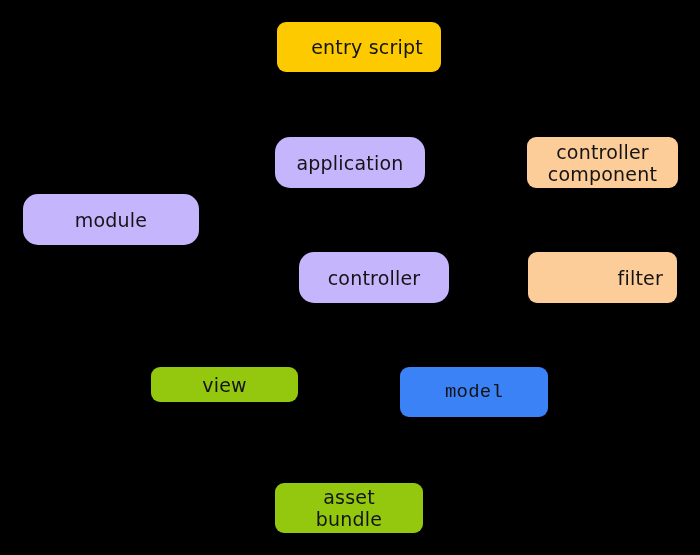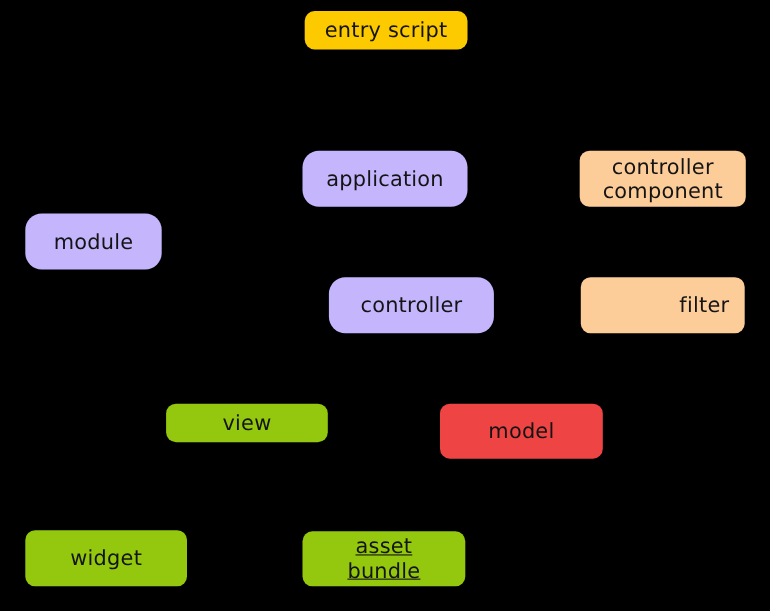--- a/index.html
+++ b/index.html
@@ -28,32 +28,32 @@
     color: #141414;
     font-size: 19px;
     line-height: 22px;
     letter-spacing: 0.2px;
   }
   
   .c-entry     { background: #FDCA00; }
   .c-core      { background: #c4b5fd; border-radius: 15px; }
   .c-component { background: #FCCC99; }
   .c-viewlayer { background: #94C80E; }
-  .c-model     { background: #ef4444; }
+  .c-model     { background: #3b82f6; font-family: Liberation Mono, monospace; }
   
-  .n-entry-script          { left: 277px; top:  10px; width: 148px; height: 35px; }
+  .n-entry-script          { left: 277px; top:  22px; width: 148px; height: 50px; padding-left: 16px; }
   .n-application           { left: 275px; top: 137px; width: 150px; height: 51px; }
   .n-application-component { left: 527px; top: 137px; width: 151px; height: 51px; }
-  .n-module                { left:  23px; top: 194px; width: 124px; height: 51px; }
+  .n-module                { left:  23px; top: 194px; width: 176px; height: 51px; }
   .n-controller            { left: 275px; top: 252px; width: 150px; height: 51px; margin-left: 24px; }
   .n-filter                { left: 528px; top: 252px; width: 149px; height: 51px; justify-content: flex-end; }
   .n-view                  { left: 151px; top: 367px; width: 147px; height: 35px; }
   .n-model                 { left: 400px; top: 367px; width: 148px; height: 50px; }
   .n-widget                { left:  23px; top: 482px; width: 147px; height: 51px; }
-  .n-asset-bundle          { left: 275px; top: 483px; width: 148px; height: 50px; text-decoration: underline; }
+  .n-asset-bundle          { left: 275px; top: 483px; width: 148px; height: 50px; }
   .label {
     display: block;
     padding: 0 14px;
   }
 </style>
 </head>
 <body>
 
 <div class="canvas">
 
@@ -82,21 +82,18 @@
   </div>
 
   <div class="node c-viewlayer n-view">
     <span class="label">view</span>
   </div>
 
   <div class="node c-model n-model">
     <span class="label">model</span>
   </div>
 
-  <div class="node c-viewlayer n-widget">
-    <span class="label">widget</span>
-  </div>
 
   <div class="node c-viewlayer n-asset-bundle">
     <span class="label">asset bundle</span>
   </div>
 
 </div>
 
 </body></html>

